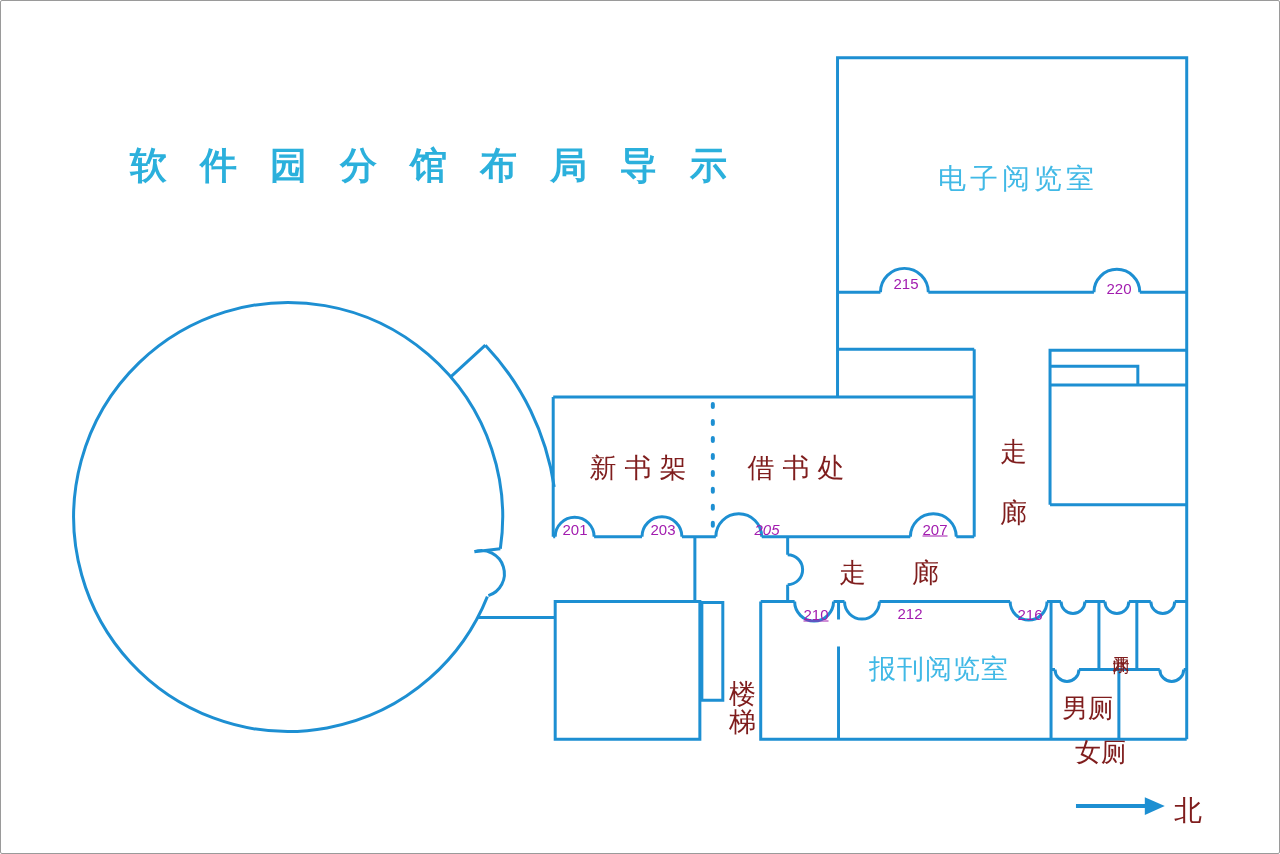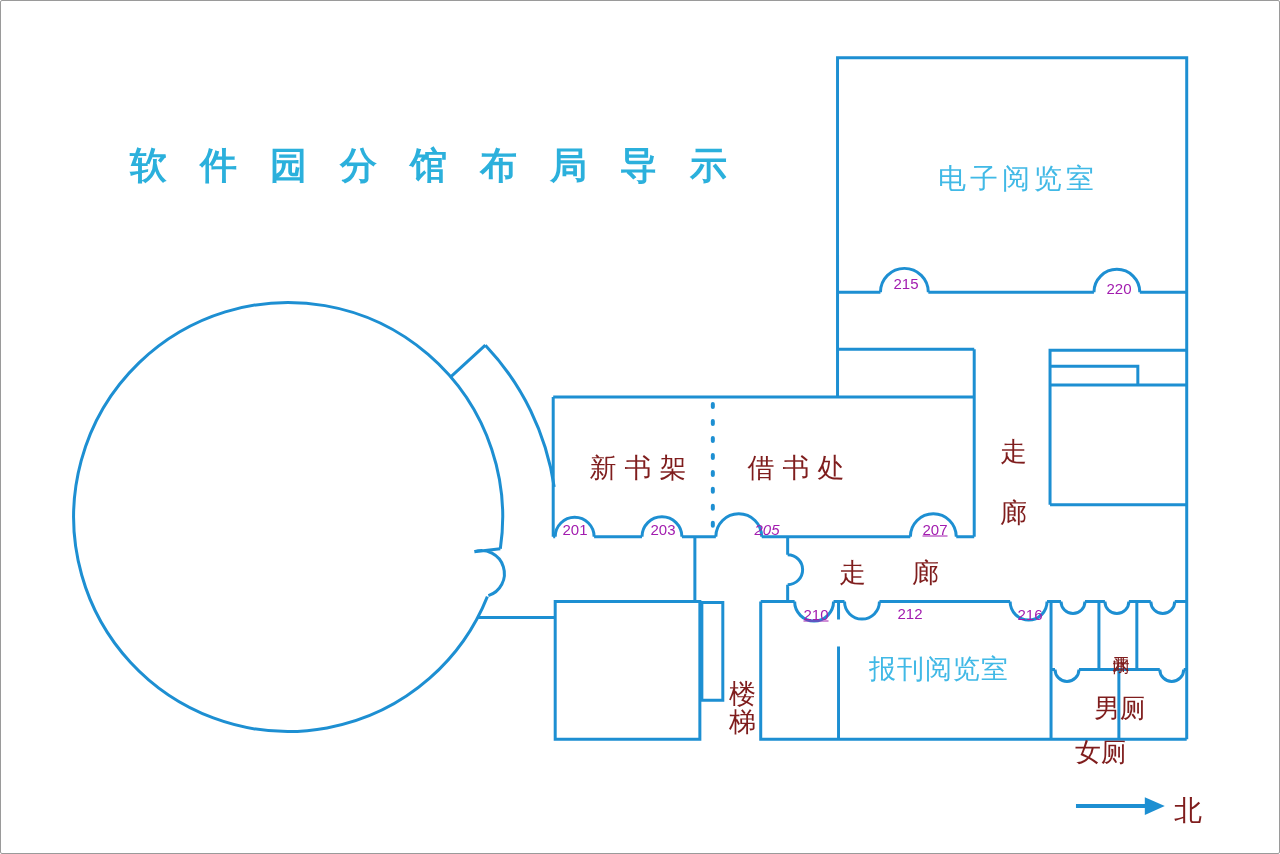--- a/index.html
+++ b/index.html
@@ -86,21 +86,21 @@
   <div class="lbl title" style="left:444px;top:164px;">软件园分馆布局导示</div>
 
   <div class="lbl cyan sp4" style="left:1017px;top:178px;font-size:28px;">电子阅览室</div>
   <div class="lbl sp8" style="left:641px;top:467px;">新书架</div>
   <div class="lbl sp8" style="left:799px;top:467px;">借书处</div>
   <div class="lbl vert sp60" style="left:1012px;top:475px;">走廊</div>
   <div class="lbl sp46" style="left:911px;top:572px;">走廊</div>
   <div class="lbl vert sp29" style="left:741px;top:686px;">楼梯</div>
   <div class="lbl cyan sp1" style="left:938px;top:668px;">报刊阅览室</div>
   <div class="lbl vert hw" style="left:1120px;top:643px;">开水间</div>
-  <div class="lbl" style="left:1087px;top:708px;font-size:26px;margin-left:32px;">男厕</div>
+  <div class="lbl" style="left:1087px;top:708px;font-size:26px;">男厕</div>
   <div class="lbl" style="left:1100px;top:708px;font-size:26px;margin-top:44px;">女厕</div>
 
   <div class="lbl num" style="left:574px;top:528px;">201</div>
   <div class="lbl num" style="left:662px;top:528px;">203</div>
   <div class="lbl num" style="left:766px;top:528px;font-style:italic;">205</div>
   <div class="lbl num" style="left:934px;top:528px;text-decoration:underline;">207</div>
   <div class="lbl num" style="left:815px;top:613px;text-decoration:underline;">210</div>
   <div class="lbl num" style="left:862px;top:612px;margin-left:47px;">212</div>
   <div class="lbl num" style="left:905px;top:282px;">215</div>
   <div class="lbl num" style="left:1029px;top:613px;">216</div>

